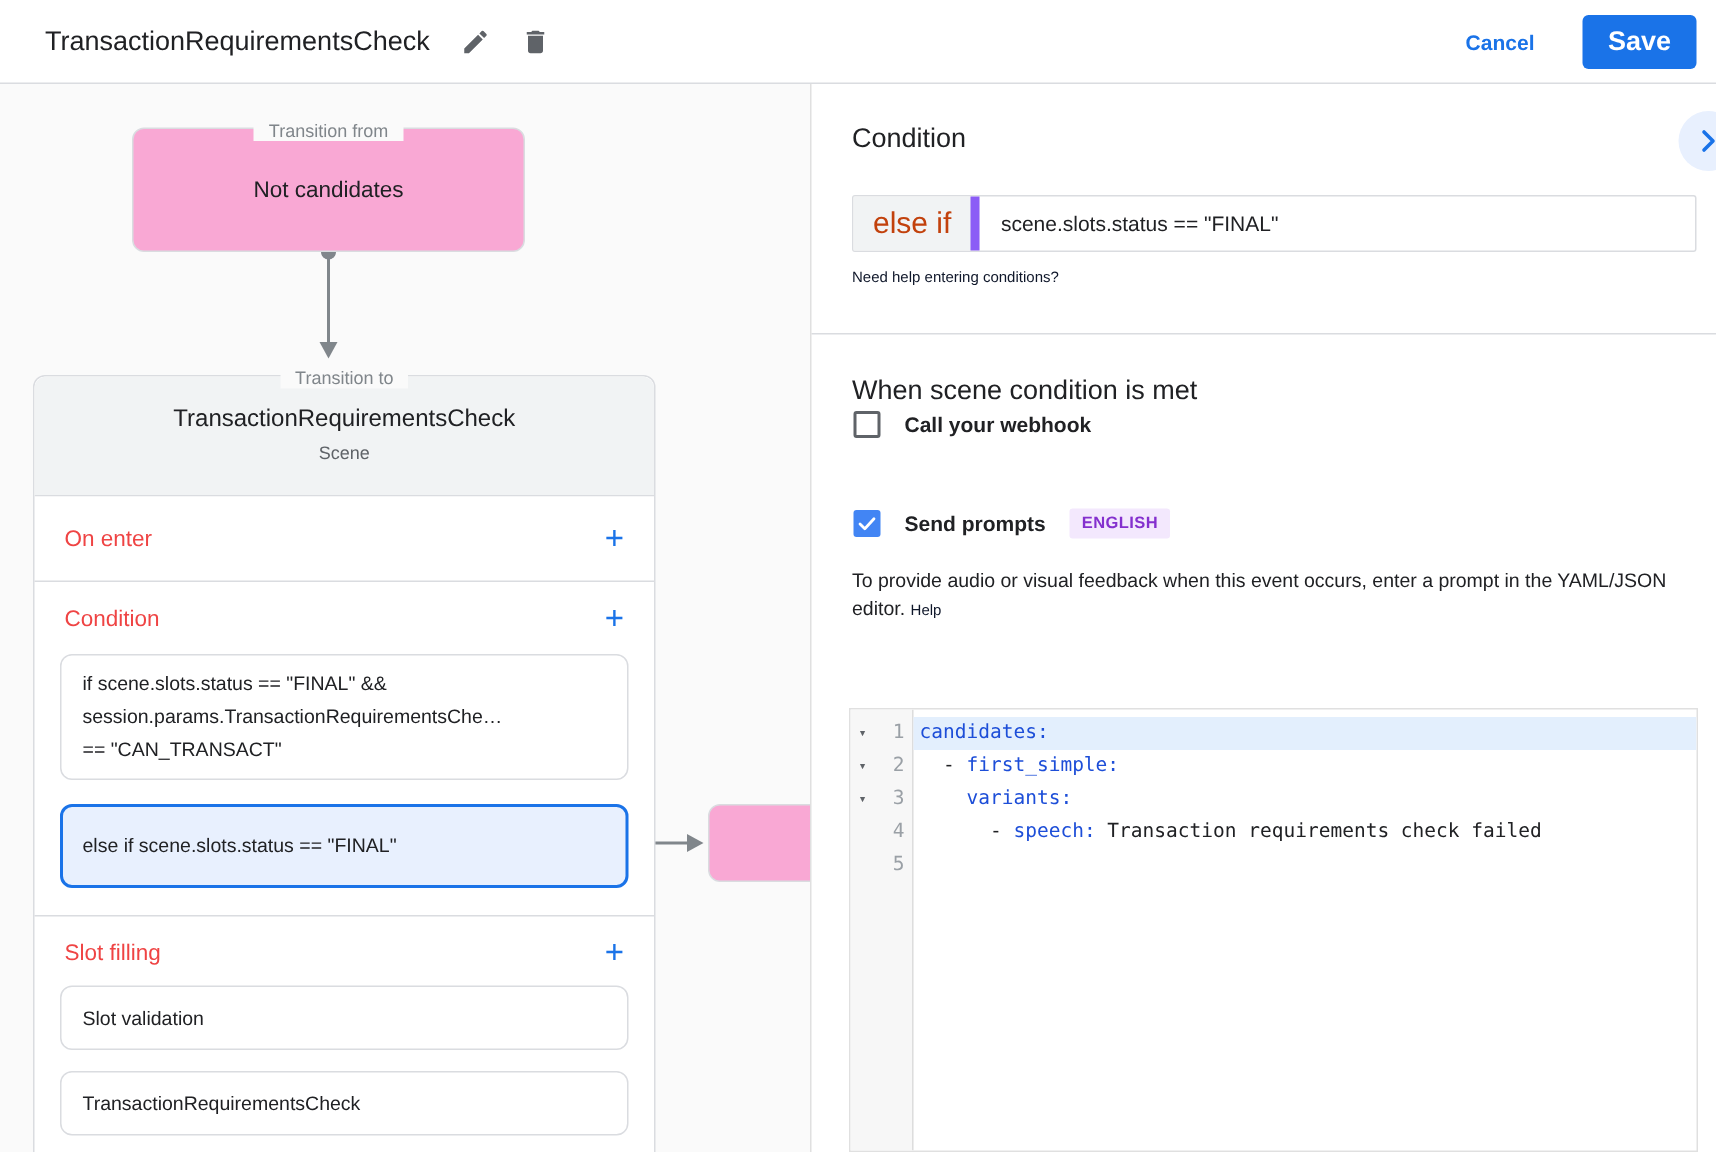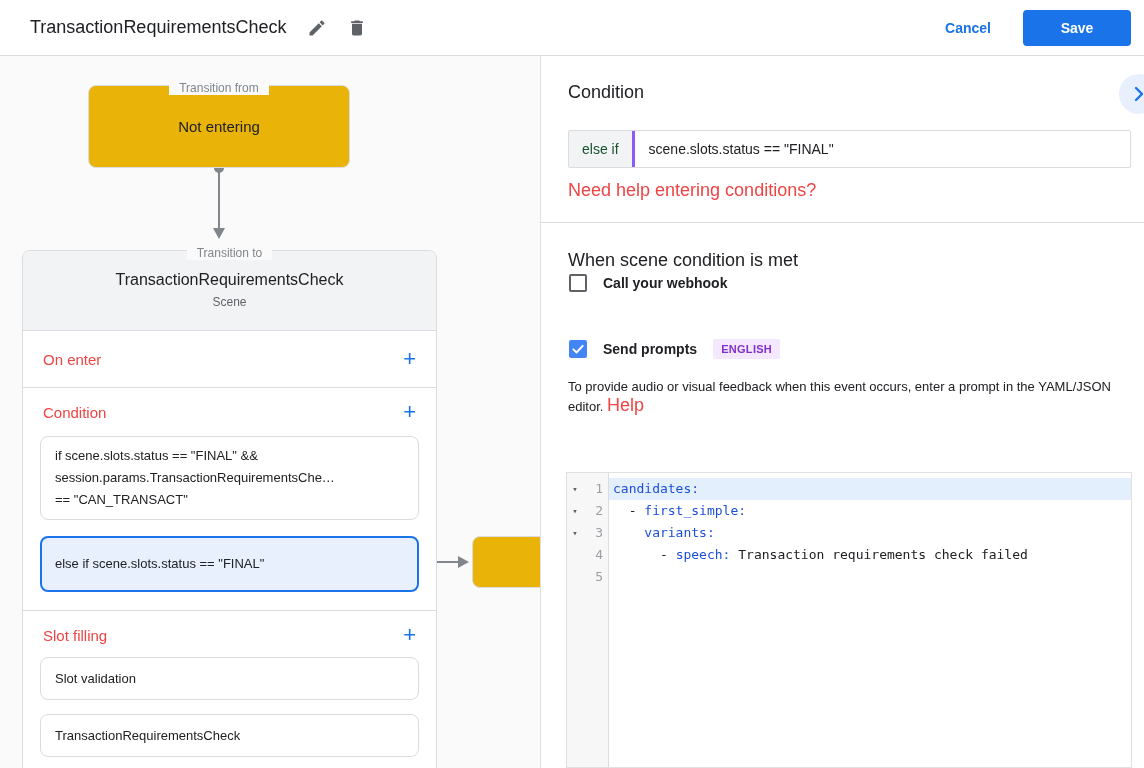--- a/index.html
+++ b/index.html
@@ -9,27 +9,27 @@
   
   .header { position:absolute; top:0; left:0; width:1144px; height:56px; background:#fff;
             border-bottom:1px solid #dadce0; display:flex; align-items:center; z-index:5; }
   .header-title { margin-left:30px; font-size:18px; color:#202124; }
   .icon-btn { background:none; border:none; cursor:pointer; display:flex; align-items:center;
               justify-content:center; width:34px; height:34px; }
   .icon-btn svg { fill:#5f6368; }
   .header-actions { margin-left:auto; display:flex; align-items:center; gap:32px; padding-right:13px; }
   .btn-text { background:none; border:none; color:#1a73e8; font-size:14px; font-weight:700;
               font-family:inherit; cursor:pointer; }
-  .btn-primary { background:#1a73e8; color:#fff; border:none; border-radius:4px; width:108px; height:36px;
-                 font-size:14px; font-weight:700; font-family:inherit; cursor:pointer; }
+  .btn-primary { background:#1a73e8; color:#fff; border:none; border-radius:4px; width:76px; height:36px;
+                 font-size:18px; font-weight:700; font-family:inherit; cursor:pointer; }
   .edit-icons { display:flex; gap:6px; margin-left:14px; }
 
   
   .canvas { position:absolute; top:56px; left:0; width:540px; height:712px; background:#fafafa; }
-  .node-box { position:absolute; background:#eab308; border:1px solid #dadce0; border-radius:8px; }
+  .node-box { position:absolute; background:#f9a8d4; border:1px solid #dadce0; border-radius:8px; }
   .legend { position:absolute; top:-8px; left:0; right:0; text-align:center; pointer-events:none; }
   .legend span { background:#fafafa; padding:0 10px; font-size:12px; color:#80868b; }
   .tfrom { left:88px; top:29px; width:262px; height:83px; display:flex; align-items:center; justify-content:center; }
   .tfrom-content { font-size:15px; color:#202124; }
 
   .flow-svg { position:absolute; top:0; left:0; width:540px; height:712px; pointer-events:none; }
 
   .tto { left:22px; top:194px; width:415px; height:560px; background:#fff; }
   .tto-header { background:#f1f3f4; border-bottom:1px solid #dadce0; border-radius:8px 8px 0 0;
                 height:80px; text-align:center; padding-top:20px; }
@@ -51,25 +51,25 @@
   
   .panel { position:absolute; top:56px; left:540px; width:604px; height:712px; background:#fff;
            border-left:1px solid #e0e0e0; z-index:2; }
   .panel-h { font-size:18px; color:#202124; font-weight:400; }
   .cond-head { position:absolute; top:26px; left:27px; }
   .collapse-btn { position:absolute; top:18px; left:578px; width:40px; height:40px; border-radius:50%;
                   background:#e8f0fe; border:none; cursor:pointer; display:flex; align-items:center;
                   justify-content:center; }
   .input-group { position:absolute; top:74px; left:27px; width:563px; height:38px; display:flex;
                  border:1px solid #dadce0; border-radius:2px; background:#fff; }
-  .input-prefix { background:#f1f3f4; border-right:3px solid #8b5cf6; display:flex; align-items:center;
-                  padding:0 13px; font-size:14px; color:#14532d; }
+  .input-prefix { background:#f1f3f4; border-right:6px solid #8b5cf6; display:flex; align-items:center;
+                  padding:0 13px; font-size:20px; color:#c2410c; }
   .cond-input { flex:1; border:none; outline:none; font-size:14px; color:#202124; padding:0 14px;
                 font-family:inherit; background:transparent; }
-  .link { color:#ef4444; text-decoration:none; font-size:18px; cursor:pointer; }
+  .link { color:#0f172a; text-decoration:none; font-size:10px; cursor:pointer; }
   .help-link { position:absolute; top:124px; left:27px; }
   .panel-divider { position:absolute; top:166px; left:0; width:604px; border-bottom:1px solid #dadce0; }
   .whenmet-head { position:absolute; top:194px; left:27px; }
   .check-row { position:absolute; left:28px; display:flex; align-items:center; gap:16px; }
   .cb { width:18px; height:18px; border-radius:2px; cursor:pointer; flex:0 0 18px; }
   .cb-off { border:2px solid #5f6368; background:#fff; }
   .cb-on { background:#4285f4; display:flex; align-items:center; justify-content:center; }
   .check-label { font-size:14px; font-weight:700; color:#202124; }
   .badge { background:#f3e8fd; color:#8430ce; font-size:11px; font-weight:700; padding:4px 8px;
            border-radius:2px; letter-spacing:.3px; }
@@ -132,21 +132,21 @@
       </g>
       <g stroke="#80868b" fill="#80868b">
         <circle cx="403" cy="506" r="5" stroke="none"></circle>
         <line x1="403" y1="506" x2="458" y2="506" stroke-width="2"></line>
         <polygon points="458,500 458,512 469,506" stroke="none"></polygon>
       </g>
     </svg>
 
     <div class="node-box tfrom">
       <div class="legend"><span>Transition from</span></div>
-      <div class="tfrom-content">Not entering</div>
+      <div class="tfrom-content">Not candidates</div>
     </div>
 
     <div class="node-box target-box"></div>
 
     <div class="node-box tto">
       <div class="legend"><span>Transition to</span></div>
 
       <div class="tto-header">
         <div class="tto-title">TransactionRequirementsCheck</div>
         <div class="tto-sub">Scene</div>

